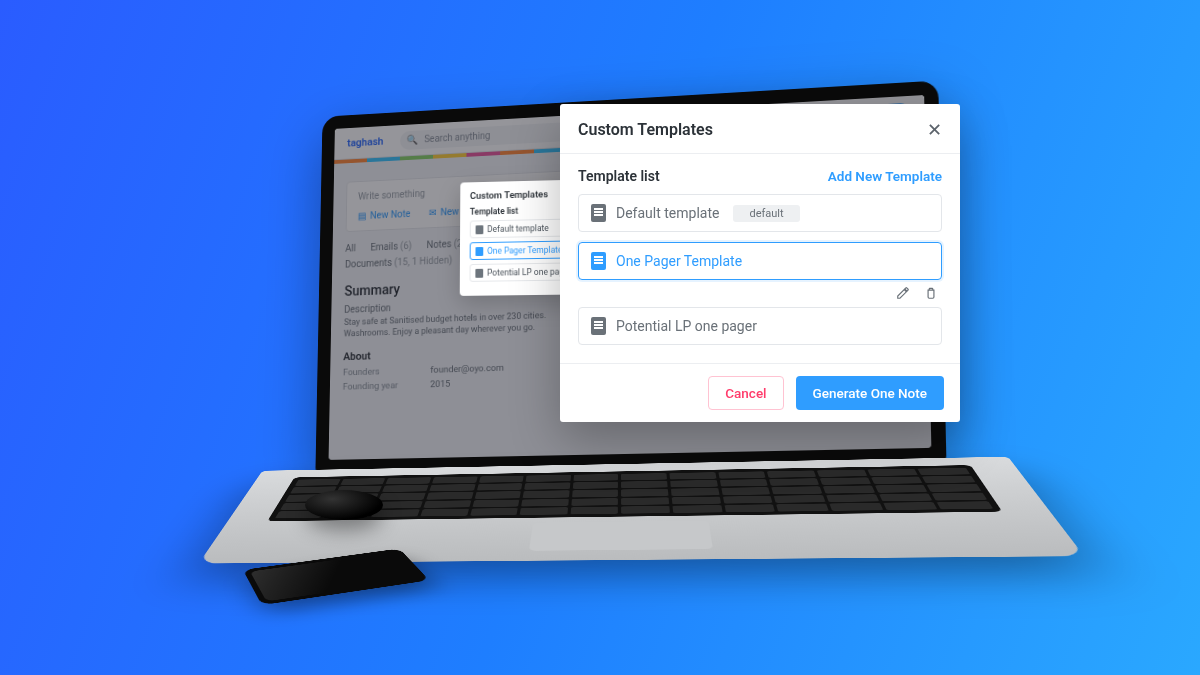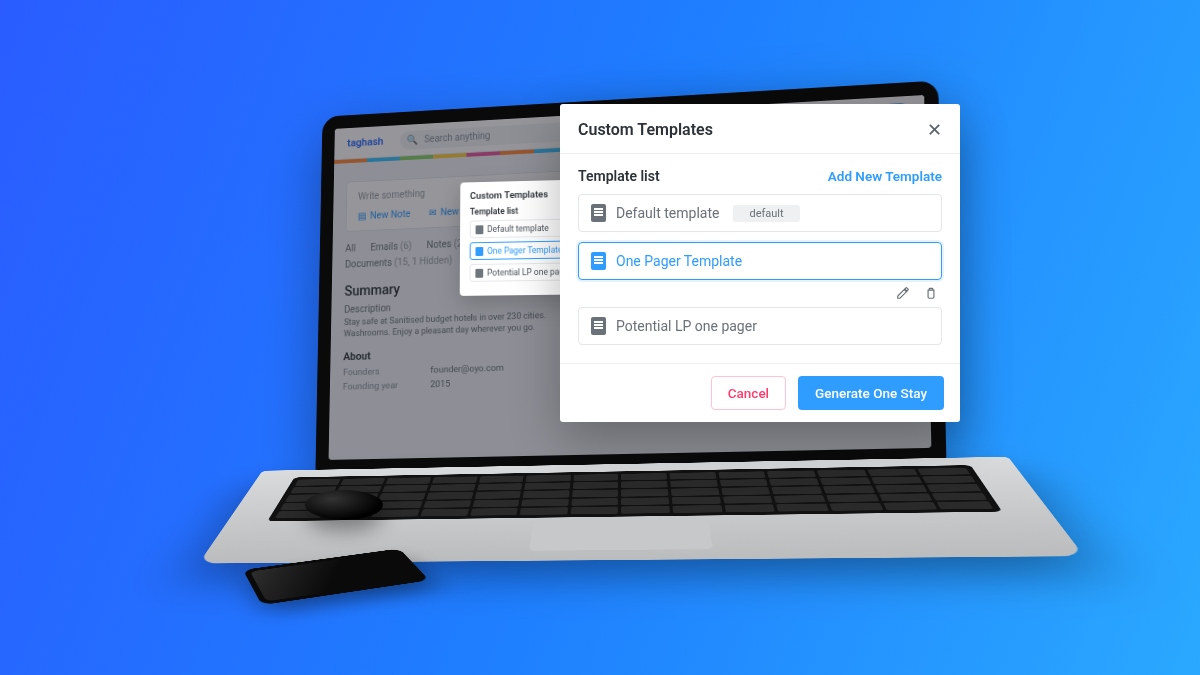--- a/index.html
+++ b/index.html
@@ -413,17 +413,17 @@
       </div>
 
       <div class="tpl-row">
         <span class="doc-icon"></span>
         <span>Potential LP one pager</span>
       </div>
     </div>
 
     <div class="dlg-ftr">
       <span class="btn btn-cancel">Cancel</span>
-      <span class="btn btn-primary">Generate One Stay</span>
+      <span class="btn btn-primary">Generate One Note</span>
     </div>
   </div>
 
 </div>
 
 </body></html>

